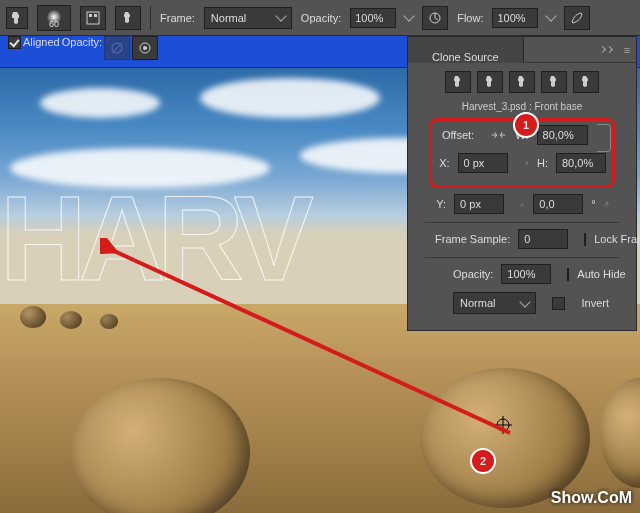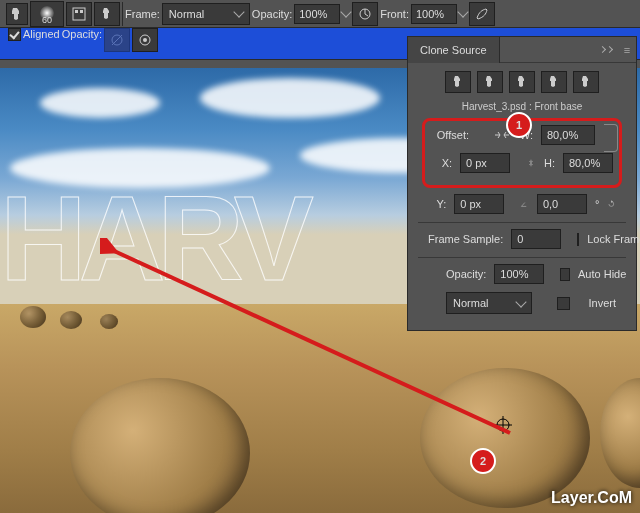--- a/index.html
+++ b/index.html
@@ -1,17 +1,17 @@
 <!DOCTYPE html>
 <html><head>
 <meta charset="utf-8">
 <style>
   *{box-sizing:border-box;margin:0;padding:0;font-family:Tahoma,Arial,sans-serif;font-size:11px;color:#ddd}
   body{width:640px;height:513px;background:#535353;position:relative;overflow:hidden}
-  .toolbar{height:28px;background:#535353;border-bottom:1px solid #2a2a2a;display:flex;align-items:center;padding:0 6px;gap:2px}
+  .toolbar{height:36px;background:#535353;border-bottom:1px solid #2a2a2a;display:flex;align-items:center;padding:0 6px;gap:9px}
   .stamp{width:22px;height:22px;background:#3a3a3a;border:1px solid #1f1f1f;display:flex;align-items:center;justify-content:center}
   .brush-prev{width:34px;height:26px;background:#3a3a3a;border:1px solid #1f1f1f;display:flex;flex-direction:column;align-items:center;justify-content:center;position:relative}
   .brush-dot{width:14px;height:14px;border-radius:50%;background:radial-gradient(circle,#fff 0%,#999 40%,#333 80%);margin-top:-2px}
   .brush-num{font-size:9px;color:#ddd;position:absolute;bottom:1px}
   .ico-btn{width:26px;height:24px;background:#3a3a3a;border:1px solid #1f1f1f;display:flex;align-items:center;justify-content:center}
   .lbl{color:#ddd;font-size:11px;white-space:nowrap}
   .select{height:22px;background:#3a3a3a;border:1px solid #1f1f1f;display:flex;align-items:center;padding:0 6px;gap:6px}
   .chev{width:8px;height:8px;border-right:1px solid #aaa;border-bottom:1px solid #aaa;transform:rotate(45deg);margin-top:-3px}
   .num-input{width:46px;height:20px;background:#3a3a3a;border:1px solid #1f1f1f;display:flex;align-items:center;padding:0 4px}
   .sep{width:1px;height:24px;background:#2a2a2a}
@@ -20,22 +20,22 @@
   .chk.on::after{content:"";width:7px;height:4px;border-left:2px solid #ddd;border-bottom:2px solid #ddd;transform:rotate(-50deg);margin-top:-2px}
   .canvas{position:absolute;left:0;top:68px;right:0;bottom:0;overflow:hidden}
   .sky{position:absolute;left:0;top:0;right:0;height:55%;background:linear-gradient(#2d6aa8 0%,#4a8ac4 25%,#7aa8d4 45%,#b7cde0 60%,#d8d0b8 68%)}
   .cloud{position:absolute;background:rgba(255,255,255,.85);border-radius:50%;filter:blur(3px)}
   .field{position:absolute;left:0;top:53%;right:0;bottom:0;background:linear-gradient(#c9a867 0%,#b8935a 30%,#a07e48 70%,#8a6b3c 100%)}
   .bale{position:absolute;border-radius:50%;background:radial-gradient(circle at 35% 35%,#d4b078,#a07e48 60%,#6b4f2d);box-shadow:inset -6px -6px 18px rgba(0,0,0,.4)}
   .sel-text{position:absolute;font:bold 120px/1 Arial;color:transparent;-webkit-text-stroke:1px rgba(255,255,255,.8);letter-spacing:-8px}
   .arrow{position:absolute;pointer-events:none}
   .panel{position:absolute;right:3px;top:36px;width:230px;background:#535353;border:1px solid #2a2a2a}
   .panel-tab{height:26px;background:#535353;display:flex;align-items:center;border-bottom:1px solid #383838}
-  .tab-lbl{background:#454545;height:26px;display:flex;align-items:center;padding:0 12px;border-right:1px solid #2a2a2a}
-  .panel-body{padding:8px 20px}
+  .tab-lbl{background:#454545;height:26px;display:flex;align-items:flex-end;padding:0 24px;border-right:1px solid #2a2a2a}
+  .panel-body{padding:8px 27px}
   .src-row{display:flex;gap:6px;margin-bottom:8px;justify-content:center}
   .src-btn{width:26px;height:22px;background:#3a3a3a;border:1px solid #1f1f1f;display:flex;align-items:center;justify-content:center}
   .src-btn svg{width:16px;height:14px}
   .doc-name{text-align:center;font-size:10px;color:#ccc;margin-bottom:10px}
   .form-row{display:flex;align-items:center;gap:8px;margin-bottom:8px}
   .form-row .lbl{width:38px;text-align:right}
   .in{height:20px;background:#3a3a3a;border:1px solid #1f1f1f;padding:0 5px;display:flex;align-items:center;min-width:50px}
   .redbox{border:3px solid #d51c1c;border-radius:8px;padding:4px 6px;margin:-4px -6px 6px -6px}
   .badge{position:absolute;width:26px;height:26px;background:#d51c1c;border-radius:50%;display:flex;align-items:center;justify-content:center;color:#fff;font-weight:bold;font-size:14px;border:2px solid #fff}
   .hr{height:1px;background:#383838;margin:6px -10px}
@@ -81,21 +81,21 @@
   <div class="num-input">
       <span>100%</span>
     </div>
   <div class="chev"></div>
   <div class="ico-btn">
     <svg width="16" height="16" viewBox="0 0 16 16">
         <circle cx="8" cy="8" r="5" fill="none" stroke="#ccc"></circle>
         <path d="M8 3v5l3 2" stroke="#ccc" fill="none"></path>
       </svg>
   </div>
-  <span class="lbl">Front:</span>
+  <span class="lbl">Flow:</span>
   <div class="num-input">
       <span>100%</span>
     </div>
   <div class="chev"></div>
   <div class="ico-btn">
     <svg width="16" height="16" viewBox="0 0 16 16">
         <path d="M3 12c2-6 5-8 9-9l1 1c-1 4-3 7-9 9z" fill="none" stroke="#ccc"></path>
       </svg>
   </div>
 </div>
@@ -146,21 +146,21 @@
           <path d="M12 0 L0 6 L12 12 z" fill="#d51c1c"></path>
         </marker>
       </defs>
     <line x1="410" y1="195" x2="12" y2="12" stroke="#d51c1c" stroke-width="4" marker-end="url(#ah)"></line>
   </svg>
 
   <div class="badge" style="left:470px;top:380px">
       <span>2</span>
     </div>
 
-  <div class="wm">Layer.CoM</div>
+  <div class="wm">Show.CoM</div>
 </div>
 
 <div class="panel">
   <div class="panel-tab">
     <div class="tab-lbl">
         <span>Clone Source</span>
       </div>
     <div class="dbl-chev">
         <span></span>
         <span></span>

